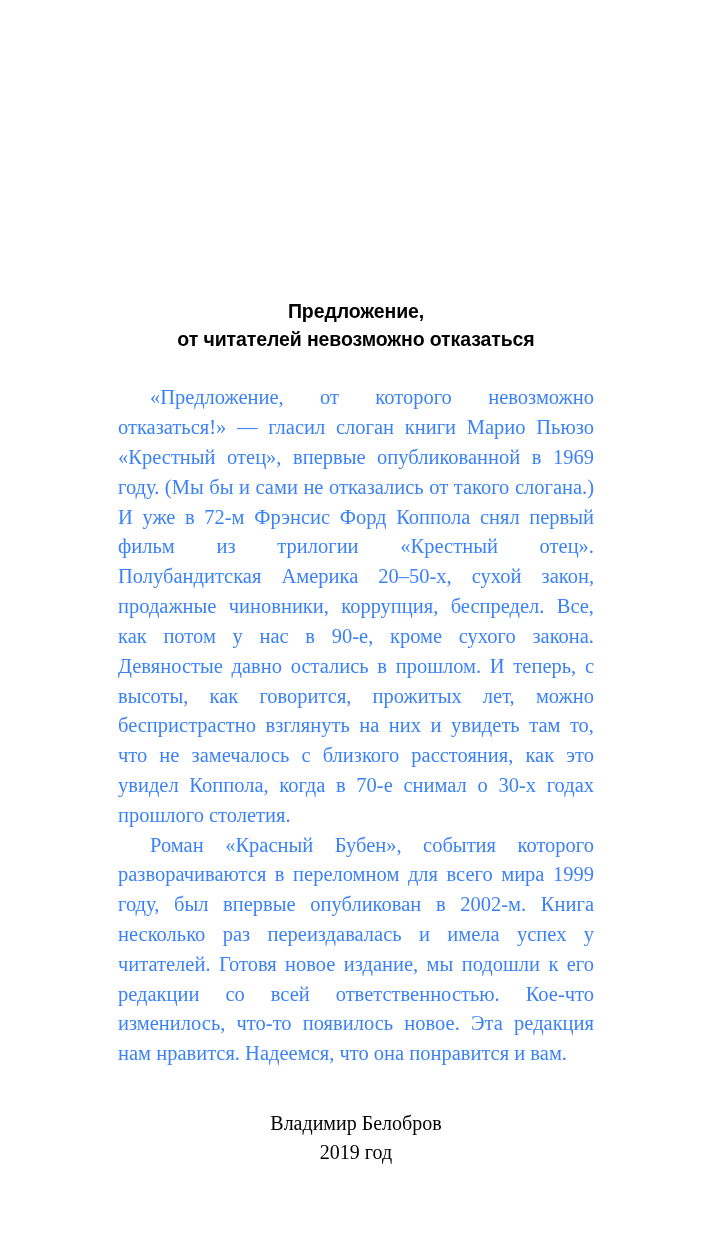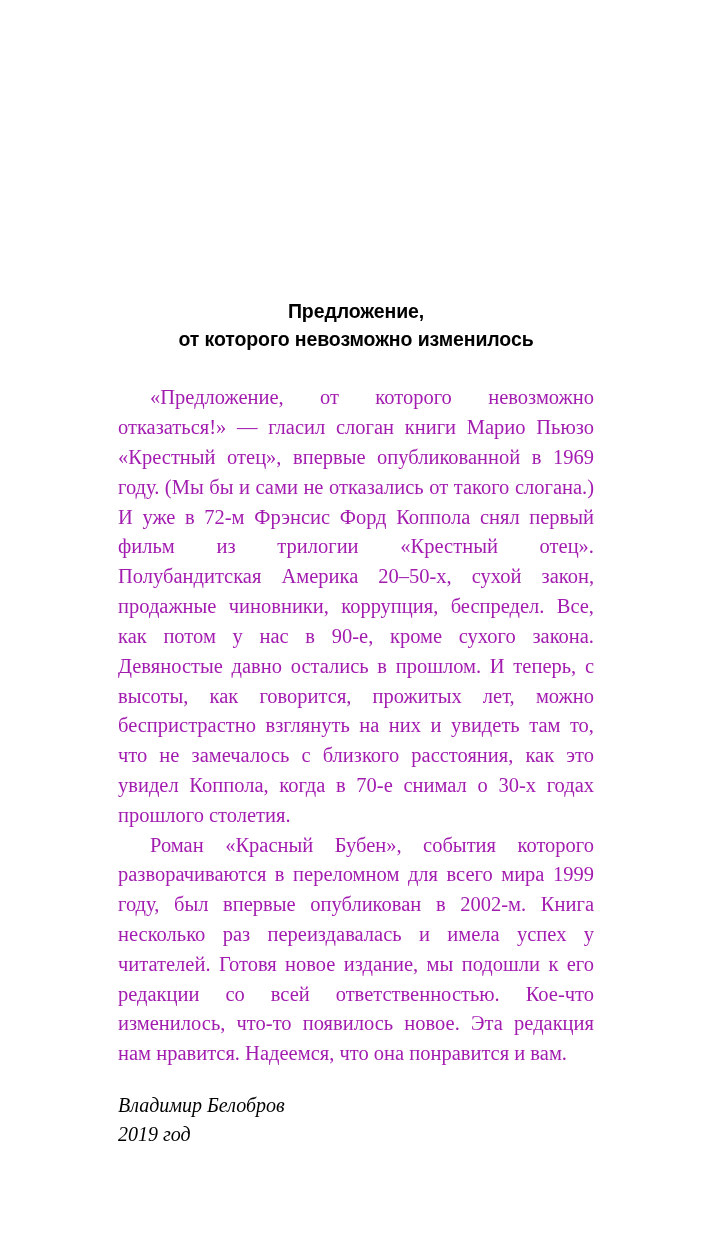--- a/index.html
+++ b/index.html
@@ -41,57 +41,56 @@
   }
   .title-line {
     display: block;
     white-space: nowrap;
   }
 
   .body-text {
     font-family: "Liberation Serif", serif;
     font-size: 20.5px;
     line-height: 1.455;
-    color: #a21caf;
+    color: #3b82f6;
     text-align: justify;
     text-justify: inter-word;
     margin: 0;
   }
   .body-text p {
     margin: 0;
     text-indent: 32px;
     text-align: justify;
   }
   .body-text p:last-of-type {
     
   }
 
   .signature {
-    margin-top: 22px;
-    text-align: left;
+    margin-top: 40px;
+    text-align: center;
     font-family: "Liberation Serif", serif;
-    font-style: italic;
     font-size: 20px;
     line-height: 1.45;
     color: #000000;
   }
   .signature span {
     display: block;
   }
 </style>
 </head>
 <body>
 
 <div class="page">
 
   <div class="content">
 
     <h1 class="title-block">
       <span class="title-line">Предложение,</span>
-      <span class="title-line">от которого невозможно изменилось</span>
+      <span class="title-line">от читателей невозможно отказаться</span>
     </h1>
 
     <div class="body-text">
       <p>«Предложение, от которого невозможно отказаться!» — гласил слоган книги Марио Пьюзо «Крестный отец», впервые опубликованной в 1969 году. (Мы бы и сами не отказались от такого слогана.) И уже в 72-м Фрэнсис Форд Коппола снял первый фильм из трилогии «Крестный отец». Полубандитская Америка 20–50-х, сухой закон, продажные чиновники, коррупция, беспредел. Все, как потом у нас в 90-е, кроме сухого закона. Девяностые давно остались в прошлом. И теперь, с высоты, как говорится, прожитых лет, можно беспристрастно взглянуть на них и увидеть там то, что не замечалось с близкого расстояния, как это увидел Коппола, когда в 70-е снимал о 30-х годах прошлого столетия.</p>
       <p>Роман «Красный Бубен», события которого разворачиваются в переломном для всего мира 1999 году, был впервые опубликован в 2002-м. Книга несколько раз переиздавалась и имела успех у читателей. Готовя новое издание, мы подошли к его редакции со всей ответственностью. Кое-что изменилось, что-то появилось новое. Эта редакция нам нравится. Надеемся, что она понравится и вам.</p>
     </div>
 
     <div class="signature">
       <span>Владимир Белобров</span>
       <span>2019 год</span>

